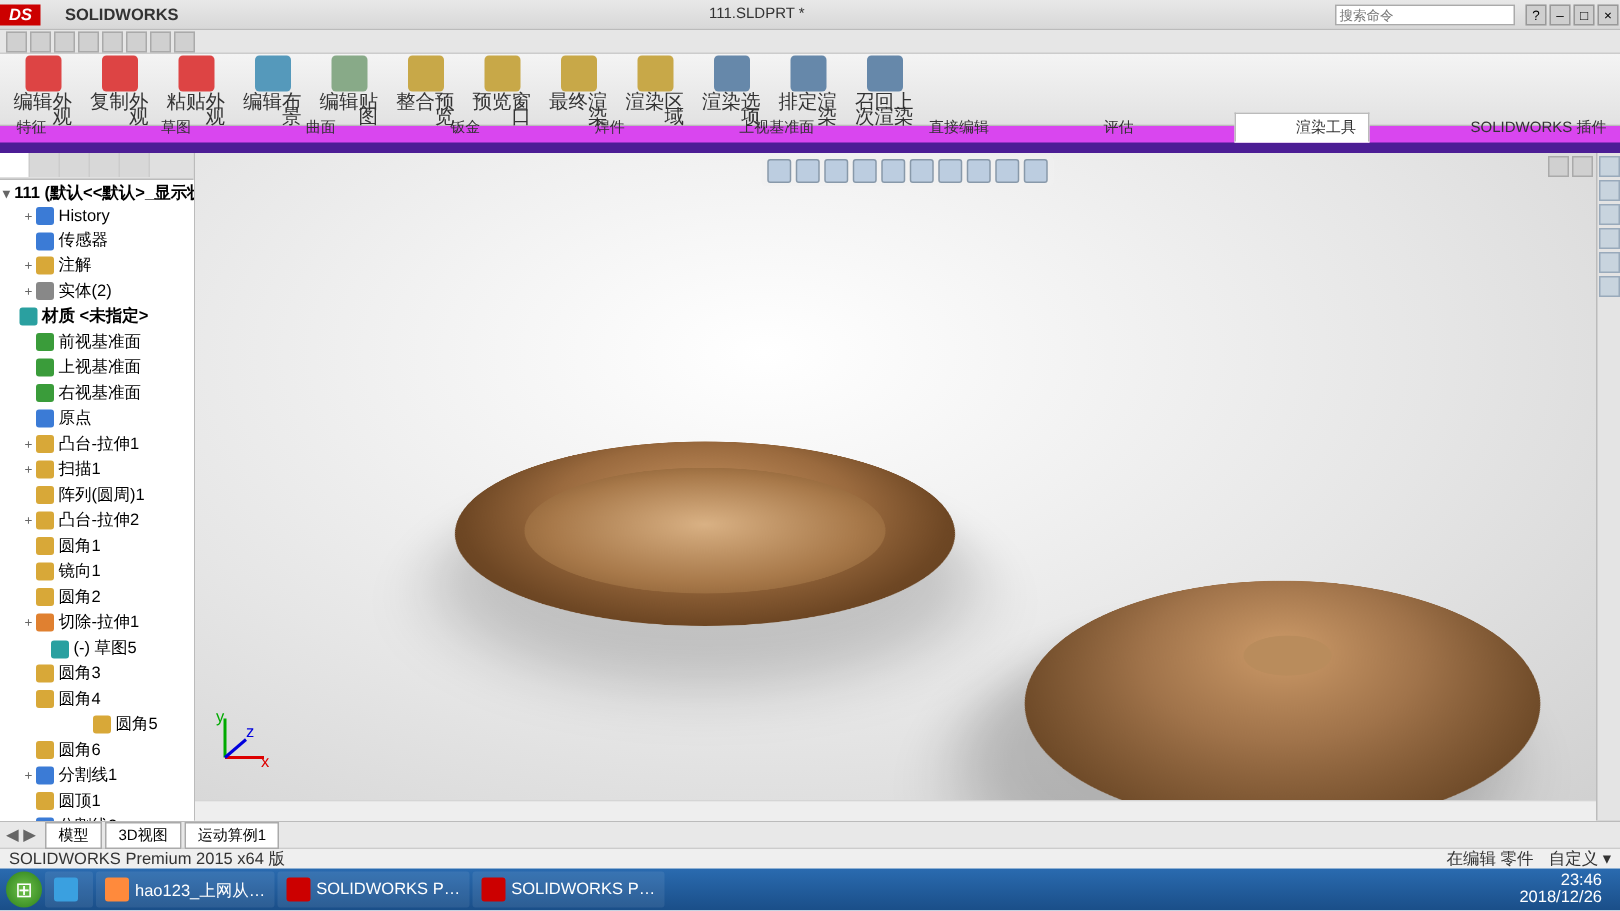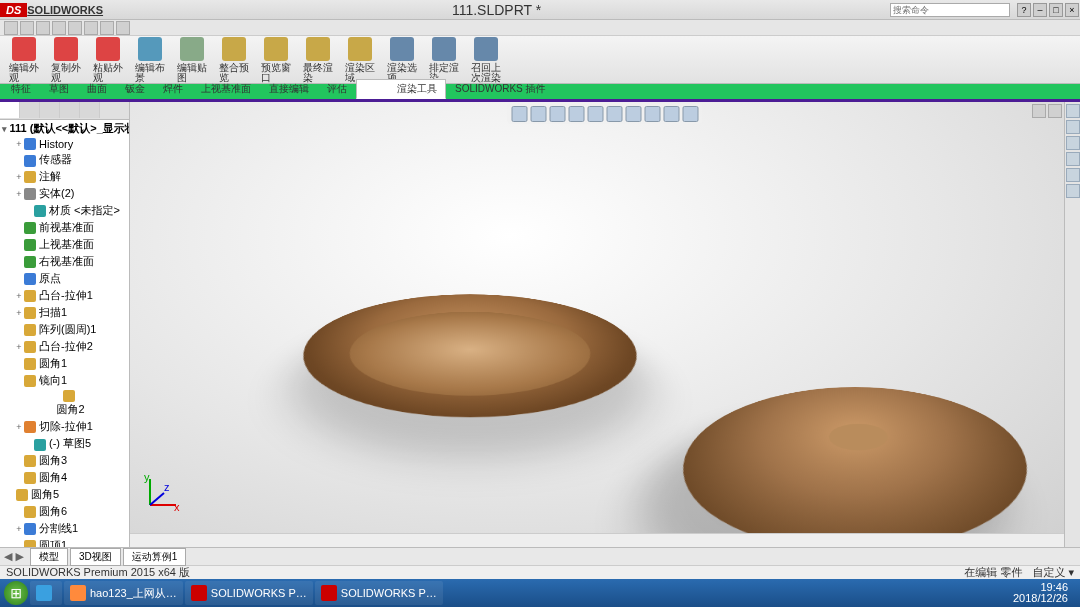--- a/index.html
+++ b/index.html
@@ -1,29 +1,29 @@
 <!DOCTYPE html>
 <html><head>
 <meta charset="utf-8">
 <style>
 * { margin:0; padding:0; box-sizing:border-box; font-family:"Microsoft YaHei","Segoe UI",Arial,sans-serif; font-size:11px; }
 html,body { width:1080px; height:607px; overflow:hidden; background:#fff; }
 .titlebar { height:20px; background:linear-gradient(#e8e8e8,#d8d8d8); display:flex; align-items:center; border-bottom:1px solid #bbb; }
-.titlebar .logo { background:#c00; color:#fff; font-weight:bold; padding:1px 6px; margin-right:0; font-style:italic; }
-.titlebar .brand { font-weight:bold; color:#333;text-decoration:underline; }
-.titlebar .doc { flex:1; text-align:center; color:#333; font-size:14px; }
+.titlebar .logo { background:#c00; color:#fff; font-weight:bold; padding:1px 6px; margin-right:16px; font-style:italic; }
+.titlebar .brand { font-weight:bold; color:#333; }
+.titlebar .doc { flex:1; text-align:center; color:#333; font-size:10px; }
 .titlebar .search { border:1px solid #aaa; background:#fff; width:120px; height:14px; margin-right:6px; font-size:9px; padding:0 2px; color:#888;}
 .titlebar .winbtn { width:14px; height:14px; margin:0 1px; background:#cfcfcf; border:1px solid #999; display:inline-block; text-align:center; line-height:12px; font-size:9px;}
 .qat { height:16px; background:#e6e6e6; display:flex; align-items:center; padding:0 4px; border-bottom:1px solid #ccc; }
 .qat span { width:14px; height:14px; margin-right:2px; background:#d0d0d0; border:1px solid #aaa; display:inline-block;}
 .ribbon { height:48px; background:linear-gradient(#f4f4f4,#e2e2e2); display:flex; align-items:center; border-bottom:1px solid #bbb; padding:2px 4px; }
 .rbtn { display:flex; flex-direction:column; align-items:center; justify-content:center; padding:2px 4px; margin-right:2px; border:1px solid transparent; cursor:pointer;}
 .rico { width:24px; height:24px; border-radius:3px; margin-bottom:2px; }
-.rlbl { font-size:10px; color:#333; line-height:10px; text-align:left; white-space:pre-line;}
-.tabbar { height:18px; background:#22c55e; border-bottom:3px solid #4c1d95; display:flex; align-items:flex-end; padding-left:2px;}
+.rlbl { font-size:13px; color:#333; line-height:10px; text-align:right; white-space:pre-line;}
+.tabbar { height:18px; background:#d946ef; border-bottom:7px solid #4c1d95; display:flex; align-items:flex-end; padding-left:2px;justify-content:space-between;}
 .tab { padding:2px 8px; font-size:10px; color:#333; border:1px solid transparent; cursor:pointer;}
 .tab.active { background:#fff; border:1px solid #bbb; border-bottom:1px solid #fff;padding-left:40px;}
 .main { display:flex; height:calc(100% - 20px - 16px - 48px - 18px - 18px - 14px - 28px); }
 .featurepane { width:130px; background:#f4f4f4; border-right:1px solid #bbb; display:flex; flex-direction:column; overflow:hidden;}
 .fp-tabs { height:18px; background:#e0e0e0; display:flex; border-bottom:1px solid #bbb;}
 .fp-tabs span { width:20px; height:16px; border-right:1px solid #ccc; background:#d8d8d8; display:inline-block;}
 .fp-tabs span.sel { background:#fff;}
 .tree { flex:1; overflow-y:auto; overflow-x:hidden; background:#fff; font-size:10px; }
 .tree-row { display:flex; align-items:center; padding:1px 2px; white-space:nowrap; cursor:default;}
 .exp { width:10px; text-align:center; color:#666; font-size:9px;}
@@ -184,21 +184,21 @@
         <div class="tree-row" style="padding-left: 14px;">
           <span class="exp">+</span>
           <span class="tico c-gold"></span>
           <span>注解</span>
         </div>
         <div class="tree-row" style="padding-left: 14px;">
           <span class="exp">+</span>
           <span class="tico c-gray"></span>
           <span>实体(2)</span>
         </div>
-        <div class="tree-row" style="padding-left: 24px;">
+        <div class="tree-row" style="padding-left: 3px; font-weight: bold;">
           <span class="exp"> </span>
           <span class="tico c-teal"></span>
           <span>材质 &lt;未指定&gt;</span>
         </div>
         <div class="tree-row" style="padding-left: 14px;">
           <span class="exp"> </span>
           <span class="tico c-green"></span>
           <span>前视基准面</span>
         </div>
         <div class="tree-row" style="padding-left: 14px;">
@@ -239,21 +239,21 @@
         <div class="tree-row" style="padding-left: 14px;">
           <span class="exp"> </span>
           <span class="tico c-gold"></span>
           <span>圆角1</span>
         </div>
         <div class="tree-row" style="padding-left: 14px;">
           <span class="exp"> </span>
           <span class="tico c-gold"></span>
           <span>镜向1</span>
         </div>
-        <div class="tree-row" style="padding-left: 14px; flex-direction: column;">
+        <div class="tree-row" style="padding-left: 14px;">
           <span class="exp"> </span>
           <span class="tico c-gold"></span>
           <span>圆角2</span>
         </div>
         <div class="tree-row" style="padding-left: 14px;">
           <span class="exp">+</span>
           <span class="tico c-orange"></span>
           <span>切除-拉伸1</span>
         </div>
         <div class="tree-row" style="padding-left: 24px; align-items: flex-end;">
@@ -264,21 +264,21 @@
         <div class="tree-row" style="padding-left: 14px;">
           <span class="exp"> </span>
           <span class="tico c-gold"></span>
           <span>圆角3</span>
         </div>
         <div class="tree-row" style="padding-left: 14px;">
           <span class="exp"> </span>
           <span class="tico c-gold"></span>
           <span>圆角4</span>
         </div>
-        <div class="tree-row" style="padding-left: 6px;">
+        <div class="tree-row" style="padding-left: 30px; justify-content: center;">
           <span class="exp"> </span>
           <span class="tico c-gold"></span>
           <span>圆角5</span>
         </div>
         <div class="tree-row" style="padding-left: 14px;">
           <span class="exp"> </span>
           <span class="tico c-gold"></span>
           <span>圆角6</span>
         </div>
         <div class="tree-row" style="padding-left: 14px;">
@@ -368,16 +368,16 @@
     </div>
     <div class="tbtn app">
       <span class="ico" style="background:#c00"></span>
       <span>SOLIDWORKS P…</span>
     </div>
     <div class="tbtn app">
       <span class="ico" style="background:#c00"></span>
       <span>SOLIDWORKS P…</span>
     </div>
     <div class="clock">
-    <div>19:46</div>
+    <div>23:46</div>
     <div>2018/12/26</div>
   </div>
 </div>
 
 </body></html>

